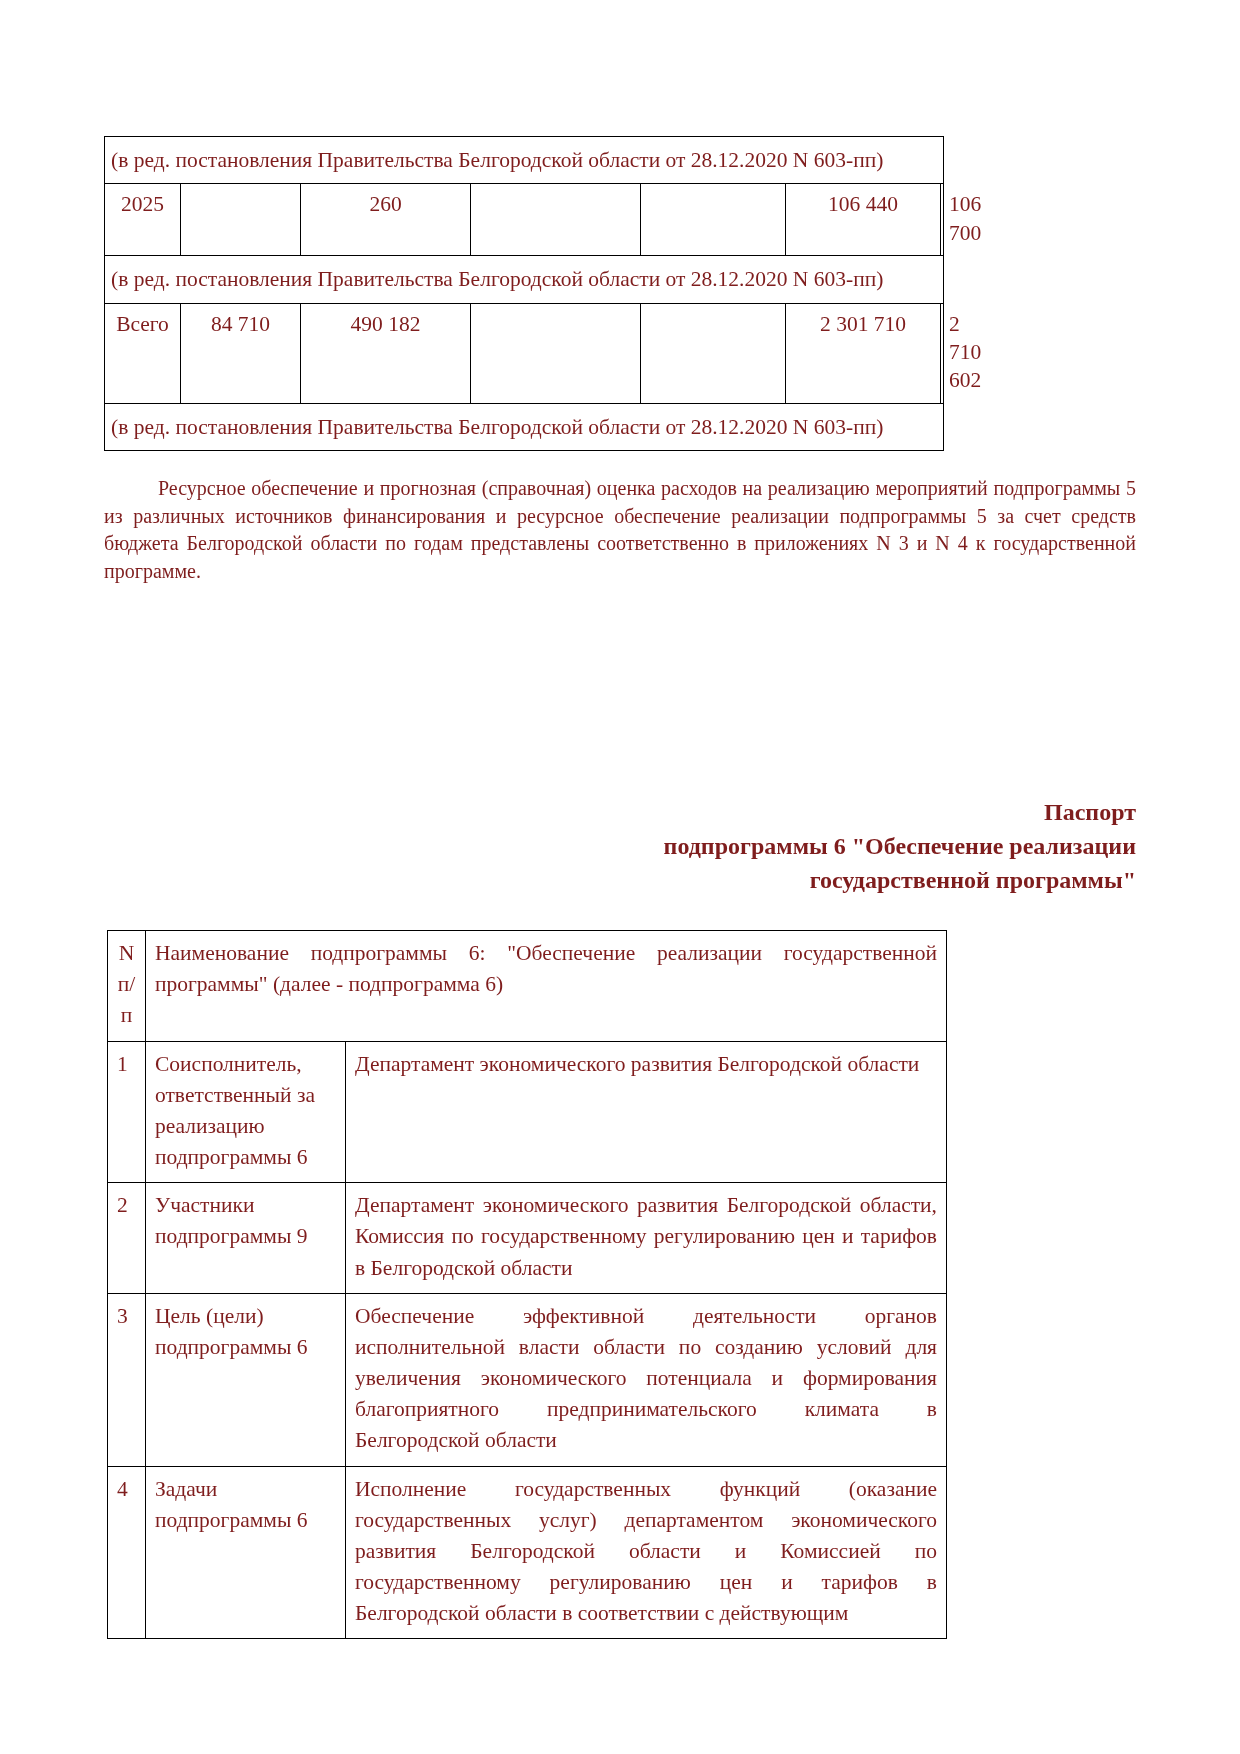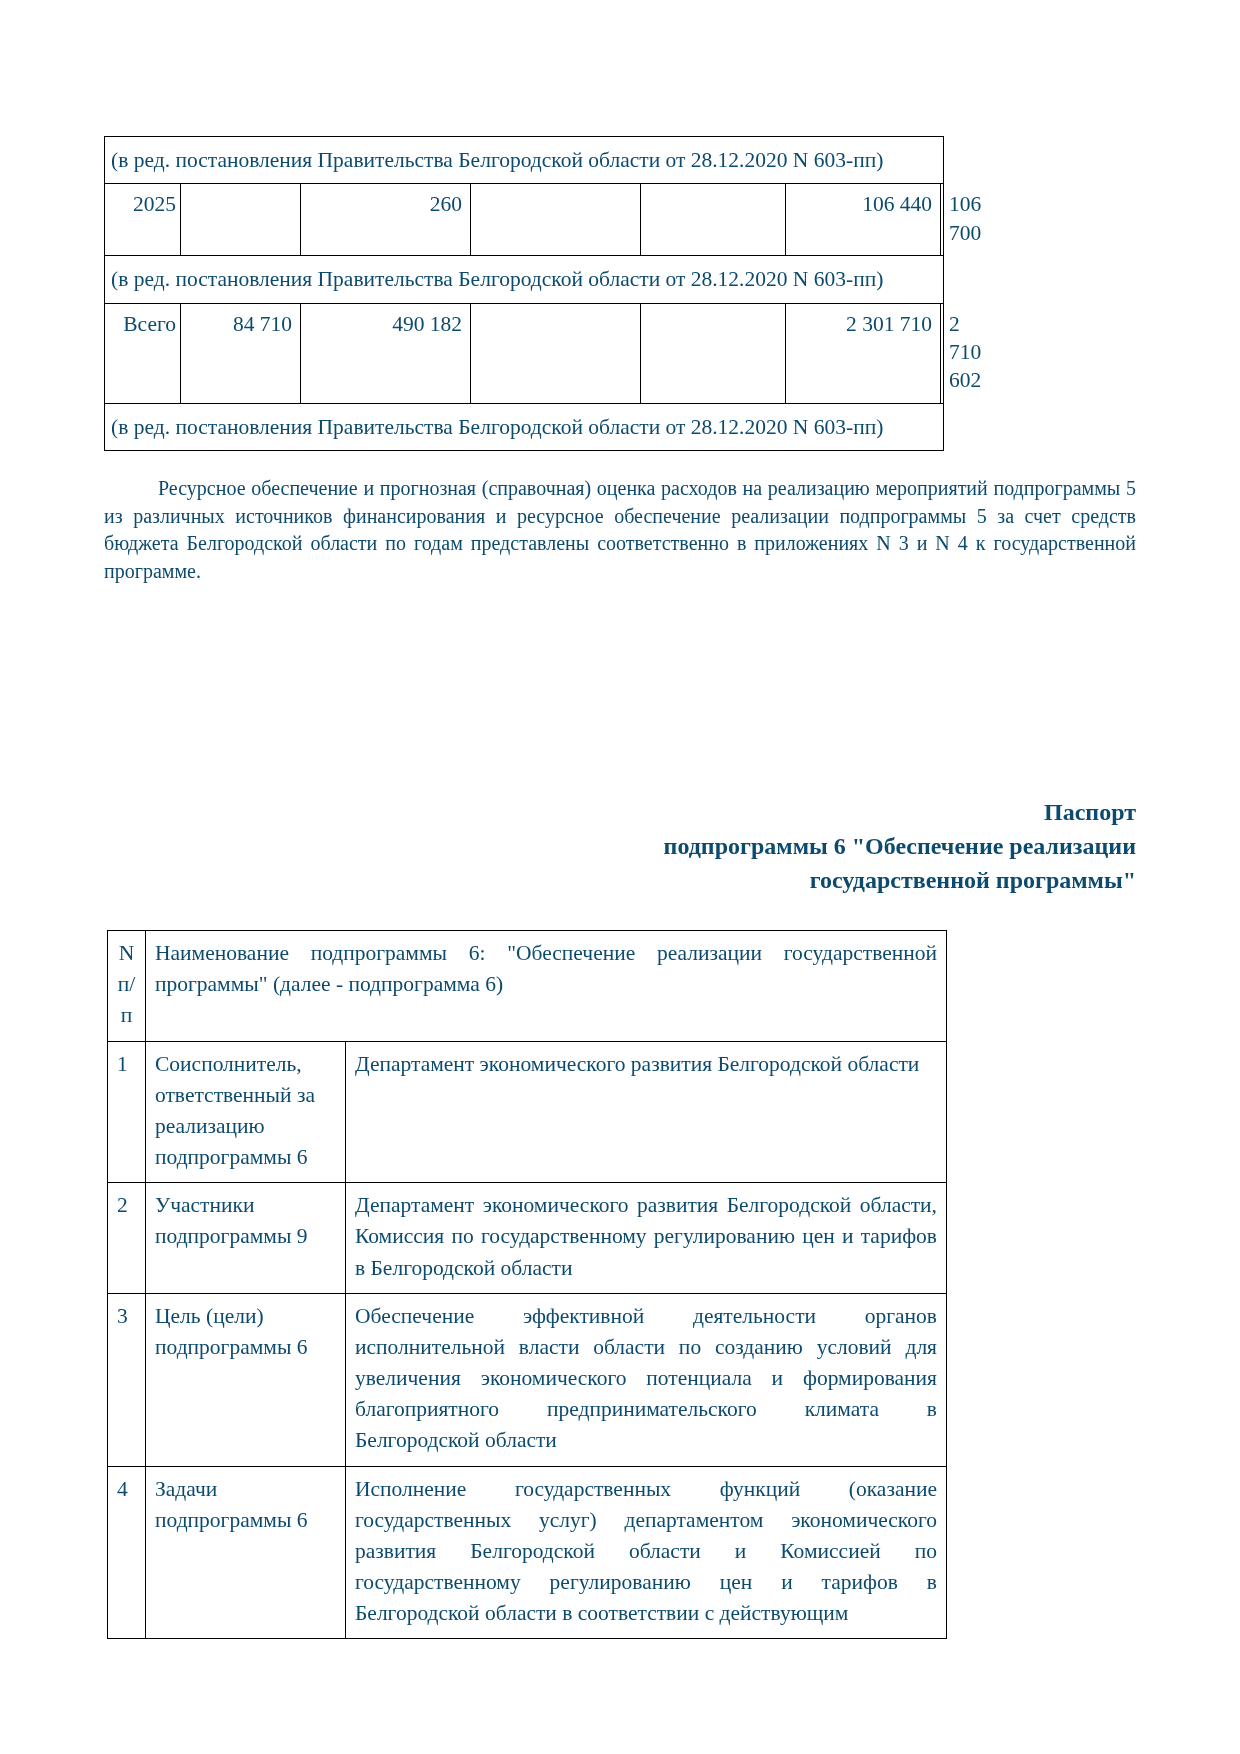--- a/index.html
+++ b/index.html
@@ -7,21 +7,21 @@
     padding: 0;
     background: #ffffff;
   }
   .page {
     position: relative;
     width: 1240px;
     height: 1754px;
     background: #ffffff;
     margin: 0 auto;
     font-family: "Liberation Serif", "DejaVu Serif", serif;
-    color: #0c4a6e;
+    color: #7f1d1d;
     box-sizing: border-box;
     overflow: hidden;
   }
 
   
   table.doc-table {
     border-collapse: collapse;
     table-layout: fixed;
     width: 100%;
   }
@@ -41,22 +41,22 @@
     width: 840px;
   }
   .finance-wrap table.doc-table td {
     font-size: 21.5px;
   }
   .note-cell {
     padding: 9px 6px 9px 6px !important;
     font-size: 21px;
     white-space: nowrap;
   }
-  .num-center { text-align: right; }
-  .yr-cell { text-align: right; padding-left: 4px !important; padding-right: 4px !important; }
+  .num-center { text-align: center; }
+  .yr-cell { text-align: center; padding-left: 4px !important; padding-right: 4px !important; }
   .totals-row td { height: 62px; }
   .year-row td { height: 36px; }
 
   
   .para {
     position: absolute;
     left: 104px;
     width: 1032px;
     font-size: 20px;
     line-height: 1.38;

